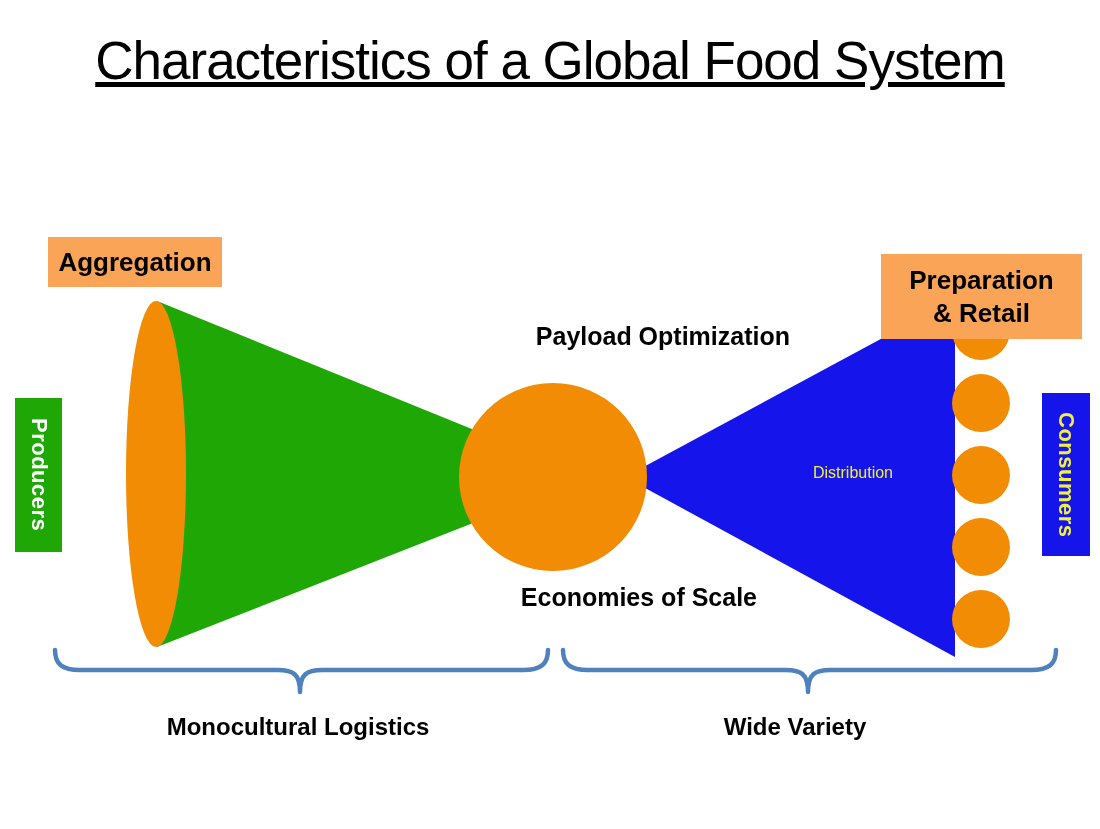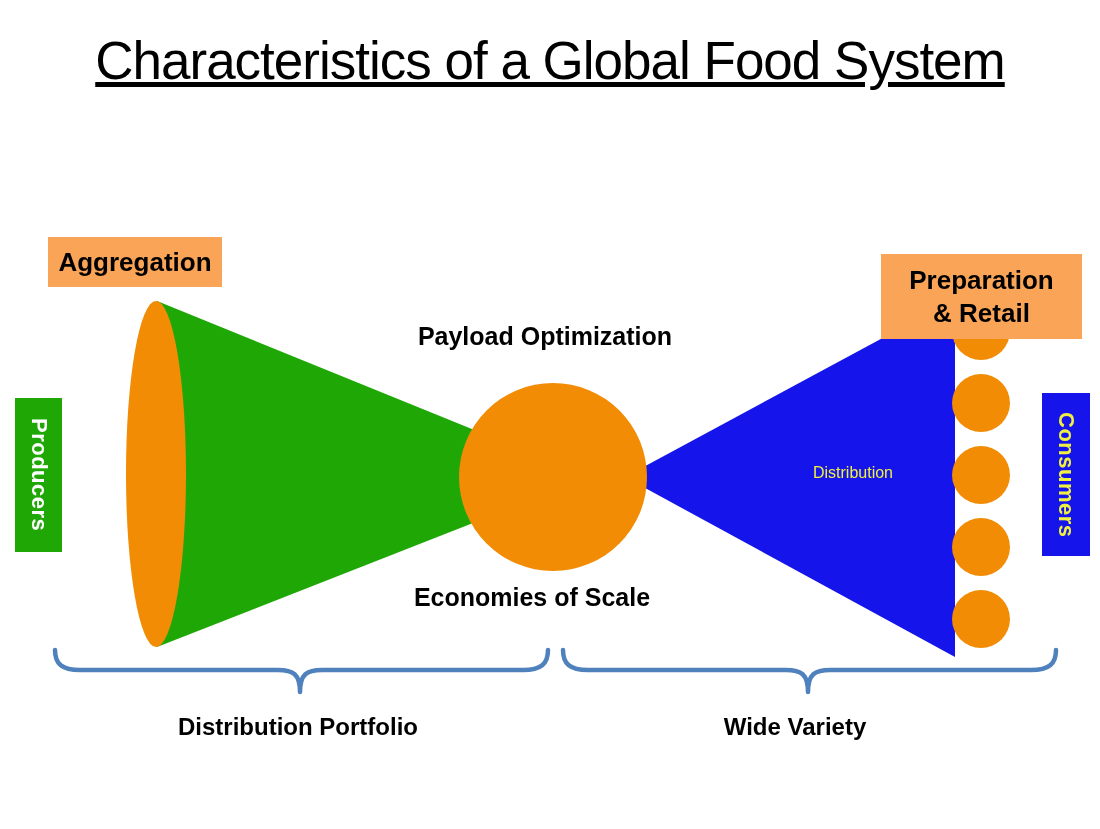--- a/index.html
+++ b/index.html
@@ -12,21 +12,21 @@
     left:0;top:30px;width:1100px;text-align:center;
     font-size:53px;font-weight:normal;letter-spacing:-1px;color:#000;text-decoration:underline;
   }
   svg.diagram{left:0;top:0;width:1100px;height:829px;}
   .stage-box{
     display:flex;align-items:center;justify-content:center;flex-direction:column;
     font-weight:bold;font-size:26px;line-height:1.25;text-align:center;color:#000;
   }
   .agg-box{left:48px;top:237px;width:174px;height:50px;}
   .prep-box{left:881px;top:207px;width:201px;height:85px;margin-top:47px;}
-  .annotation{font-weight:bold;font-size:25px;text-align:center;color:#000;}
+  .annotation{font-weight:bold;font-size:25px;text-align:right;color:#000;}
   .payload{left:300px;top:322px;width:490px;}
   .economies{left:307px;top:583px;width:450px;}
   .funnel-label{left:170px;top:461px;width:170px;text-align:center;font-size:29px;}
   .tri-label{left:763px;top:464px;width:180px;text-align:center;font-size:16px;}
   .hub-label{left:458px;top:444px;width:190px;text-align:center;font-weight:bold;font-size:17px;line-height:1.28;color:#000;}
   .rail{
     display:flex;align-items:center;justify-content:center;
     writing-mode:vertical-rl;font-weight:bold;font-size:22px;letter-spacing:0.5px;
   }
   .producers-rail{left:15px;top:398px;width:47px;height:154px;}
@@ -83,16 +83,16 @@
 
 
   <div class="abs rail producers-rail" style="background-color: rgb(31, 168, 5);">
     <span style="color: rgb(255, 255, 255);">Producers</span>
   </div>
 
   <div class="abs rail consumers-rail" style="background-color: rgb(20, 20, 235);">
     <span style="color: rgb(240, 240, 65);">Consumers</span>
   </div>
 
-  <div class="abs brace-label mono-label">Distribution Portfolio</div>
+  <div class="abs brace-label mono-label">Monocultural Logistics</div>
   <div class="abs brace-label wide-label">Wide Variety</div>
 
 </div>
 
 </body></html>

